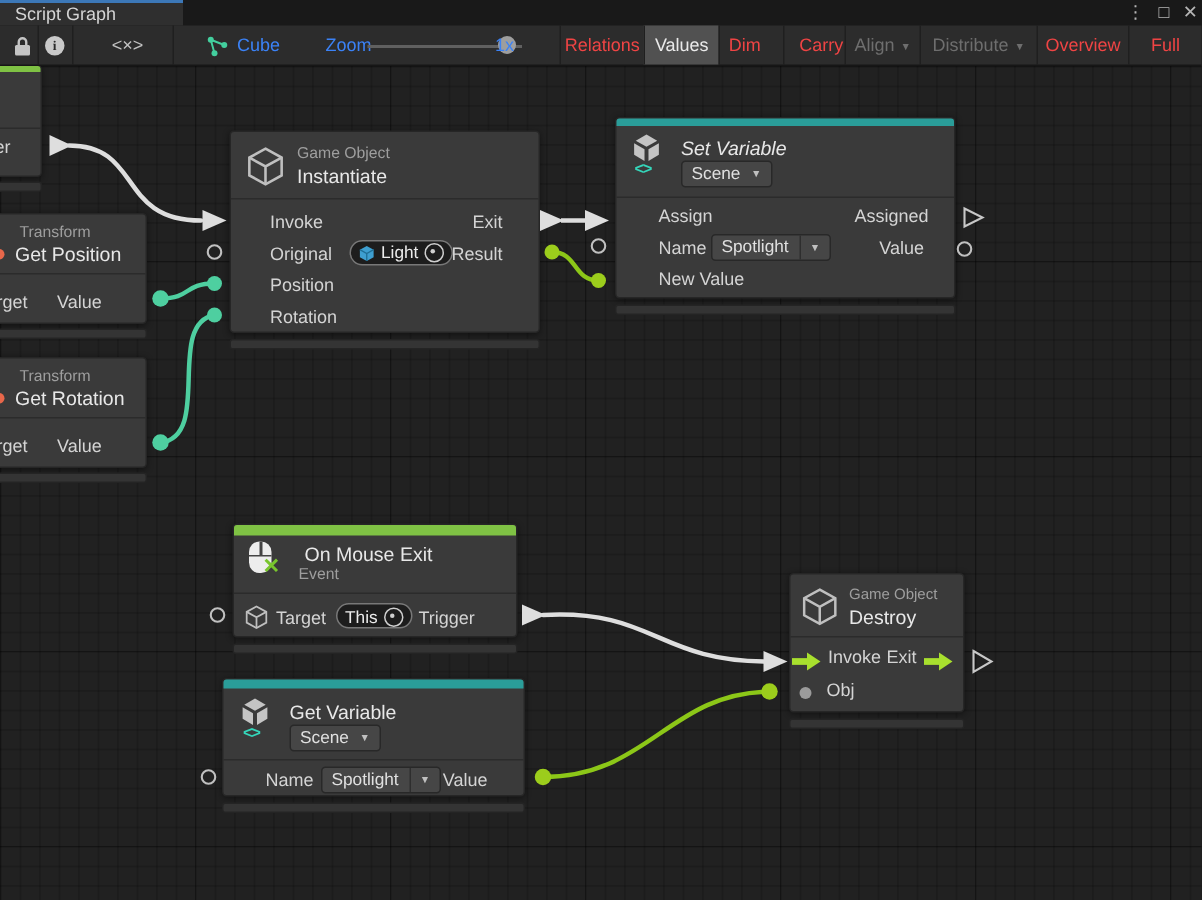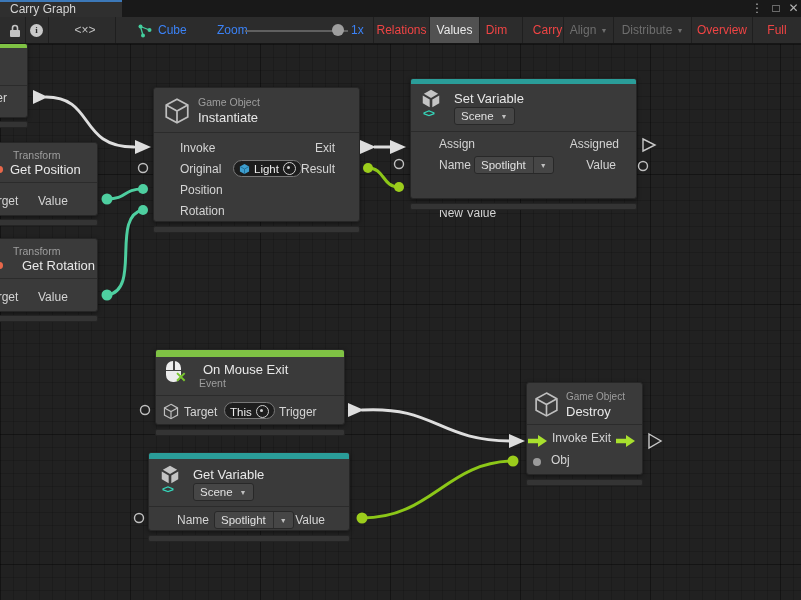--- a/index.html
+++ b/index.html
@@ -58,21 +58,21 @@
   .orangedot{position:absolute;width:7px;height:7px;border-radius:50%;background:#e8674a;}
   .vs-angle{position:absolute;font-size:11px;font-weight:bold;color:#35d6ba;letter-spacing:-1px;}
   svg{display:block;}
   #wires{position:absolute;left:0;top:0;pointer-events:none;z-index:5;}
 </style>
 </head>
 <body>
 
 <div id="titlebar">
   <div id="tab">
-    <span>Carry Graph</span>
+    <span>Script Graph</span>
   </div>
   <span class="winbtn" style="left:750px;width:14px;">⋮</span>
   <span class="winbtn" style="left:768px;width:16px;">□</span>
   <span class="winbtn" style="left:786px;width:15px;">✕</span>
 </div>
 
 <div id="toolbar">
   <span class="abs" style="left:9px;top:7px;">
     <svg width="12" height="14" viewBox="0 0 12 14">
         <rect x="1" y="6" width="10" height="7" rx="1" fill="#c4c4c4"></rect>
@@ -91,21 +91,21 @@
         <circle cx="2.5" cy="2.5" r="2" fill="#43cf9e"></circle>
         <circle cx="11.5" cy="6" r="2" fill="#43cf9e"></circle>
         <circle cx="5" cy="11.5" r="2" fill="#43cf9e"></circle>
       </svg>
   </span>
   <span class="tlabel" style="left:158px;">Cube</span>
 
   <span class="tlabel" style="left:217px;">Zoom</span>
   <div id="zoom-track"></div>
   <div id="zoom-handle"></div>
-  <span class="tlabel" style="left:351px;">1x</span>
+  <span class="tlabel" style="left:330px;">1x</span>
 
   <div class="tbtn" style="left:373px;width:56px;">Relations</div>
   <div class="tbtn active" style="left:429px;width:50px;">Values</div>
   <div class="tbtn" style="left:479px;width:34px;">Dim</div>
   <div class="tbtn" style="left:522px;width:50px;">Carry</div>
   <div class="tbtn disabled" style="left:563px;width:50px;">
     <span>Align</span><span class="caret">▼</span>
   </div>
   <div class="tbtn disabled" style="left:613px;width:78px;">
     <span>Distribute</span><span class="caret">▼</span>
@@ -129,21 +129,21 @@
     <span class="ntitle" style="left:69px;top:19px;">Get Position</span>
     <div class="sep" style="top:39px;"></div>
     <span class="plabel" style="left:44px;top:51px;">Target</span>
     <span class="plabel" style="left:97px;top:51px;">Value</span>
   </div>
   <div class="node-footer" style="left:-60px;top:175px;width:158px;"></div>
 
   <div class="node" style="left:-60px;top:194px;width:158px;height:74px;">
     <span class="orangedot" style="left:55px;top:23px;"></span>
     <span class="ncat" style="left:72px;top:6px;">Transform</span>
-    <span class="ntitle" style="left:69px;top:19px;margin-left:12px;">Get Rotation</span>
+    <span class="ntitle" style="left:69px;top:19px;">Get Rotation</span>
     <div class="sep" style="top:39px;"></div>
     <span class="plabel" style="left:44px;top:51px;">Target</span>
     <span class="plabel" style="left:97px;top:51px;">Value</span>
   </div>
   <div class="node-footer" style="left:-60px;top:271px;width:158px;"></div>
 
   <div class="node" style="left:153px;top:43px;width:207px;height:135px;">
     <span class="abs" style="left:10px;top:9px;">
       <svg width="26" height="28" viewBox="0 0 24 26">
           <path d="M12 2 L22 7.5 V18.5 L12 24 L2 18.5 V7.5 Z" fill="none" stroke="#bfbfbf" stroke-width="1.6"></path>
@@ -173,37 +173,37 @@
   <div class="node" style="left:410px;top:34px;width:227px;height:121px;">
     <div class="accent" style="height:5px;background:#2a9d99;"></div>
     <span class="abs" style="left:9px;top:10px;">
       <svg width="22" height="20" viewBox="0 0 20 18">
           <polygon points="10,0.5 16.5,4.3 10,8 3.5,4.3" fill="#c4c4c4"></polygon>
           <polygon points="2.5,5.8 8.8,9.4 8.8,16.5 2.5,12.8" fill="#c4c4c4"></polygon>
           <polygon points="17.5,5.8 11.2,9.4 11.2,16.5 17.5,12.8" fill="#c4c4c4"></polygon>
         </svg>
     </span>
     <span class="vs-angle" style="left:12px;top:28px;">&lt;&gt;</span>
-    <span class="ntitle" style="left:43px;top:12px;">Set Variable</span>
+    <span class="ntitle" style="left:43px;top:12px;font-style:italic;">Set Variable</span>
     <span class="dd" style="left:43px;top:28px;">
       <span>Scene</span>
         <span class="caret">▼</span>
     </span>
     <div class="sep" style="top:52px;"></div>
     <span class="plabel" style="left:28px;top:58px;">Assign</span>
     <span class="plabel" style="right:17px;top:58px;">Assigned</span>
     <span class="plabel" style="left:28px;top:79px;">Name</span>
     <span class="dd" style="left:63px;top:77px;">
       <span>Spotlight</span>
       <span class="divided">
           <span class="caret">▼</span>
         </span>
     </span>
     <span class="plabel" style="right:20px;top:79px;">Value</span>
-    <span class="plabel" style="left:28px;top:100px;margin-top:27px;">New Value</span>
+    <span class="plabel" style="left:28px;top:100px;">New Value</span>
   </div>
   <div class="node-footer" style="left:410px;top:159px;width:227px;"></div>
 
   <div class="node" style="left:155px;top:305px;width:190px;height:76px;">
     <div class="accent" style="height:7px;background:#7fc244;"></div>
     <span class="mouse" style="left:10px;top:11px;"></span>
     <span class="xmark" style="left:19px;top:20px;">✕</span>
     <span class="ntitle" style="left:47px;top:12px;">On Mouse Exit</span>
     <span class="ncat" style="left:43px;top:27px;">Event</span>
     <div class="sep" style="top:45px;"></div>

